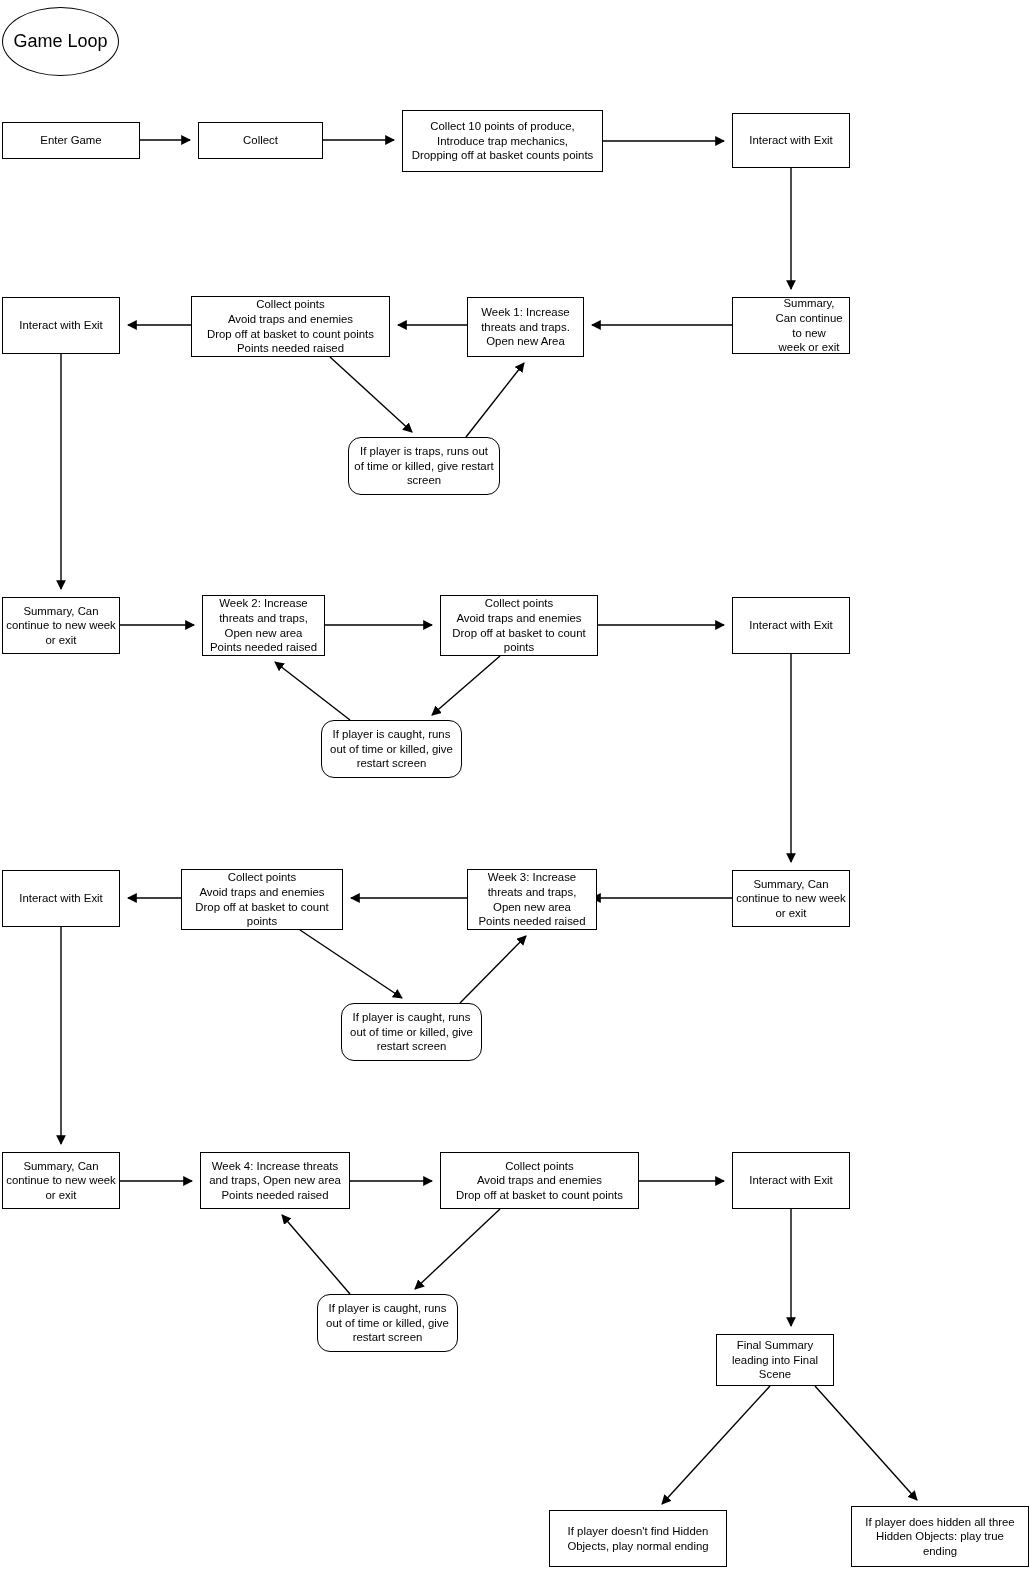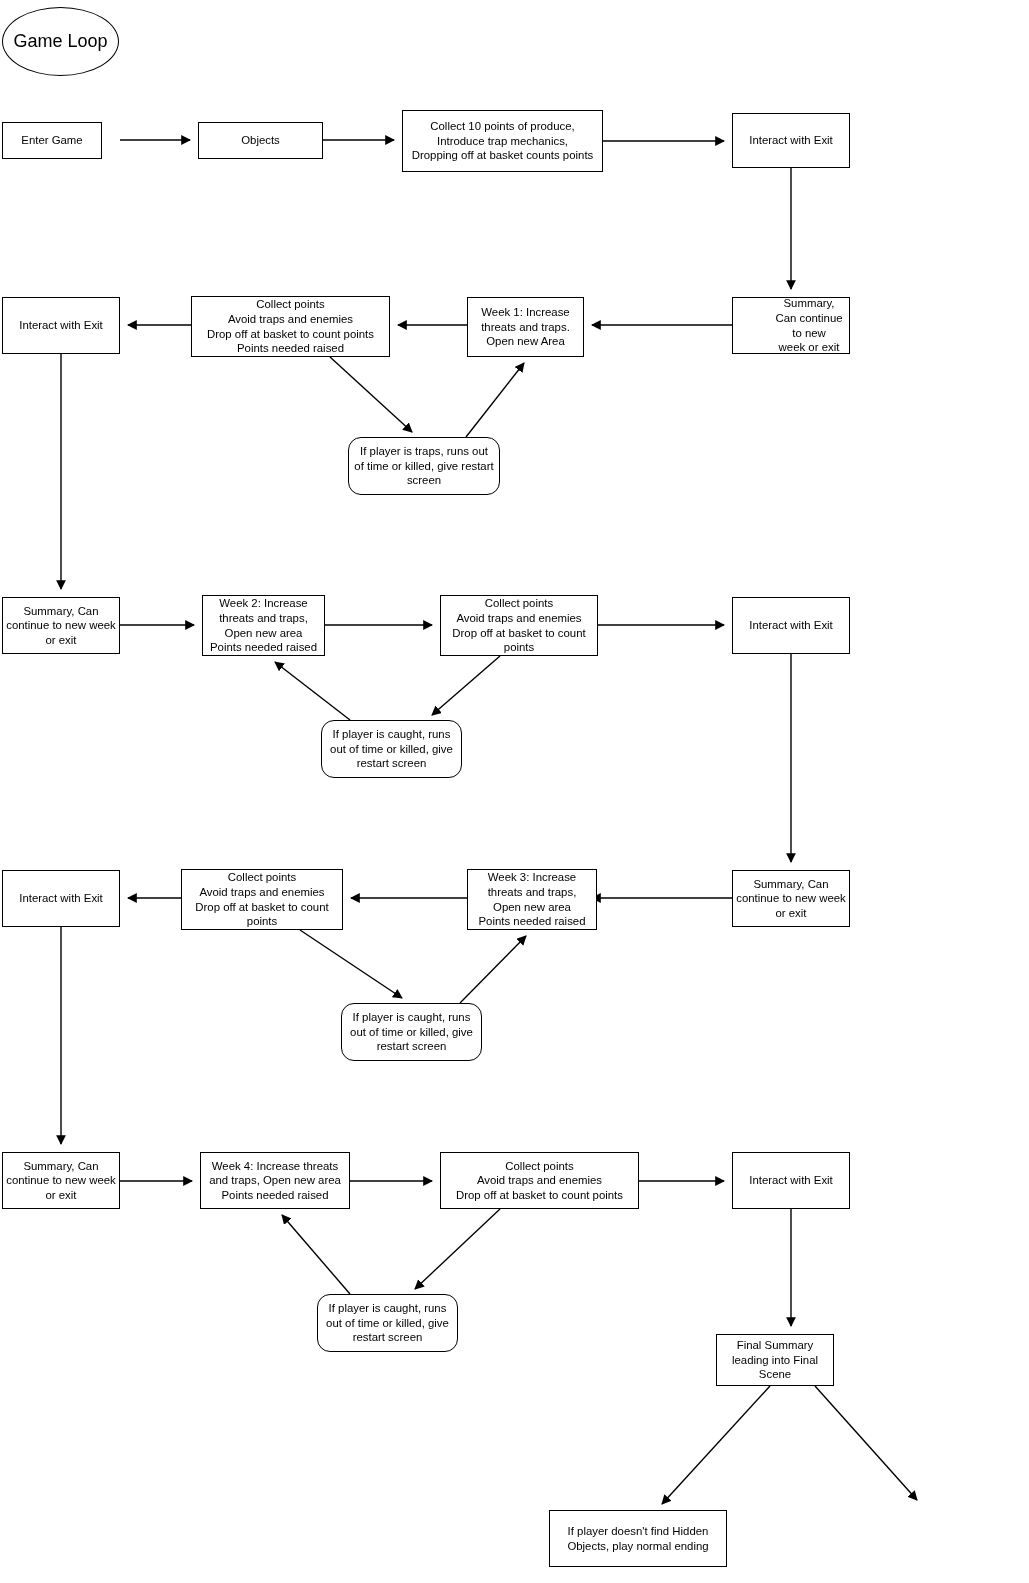--- a/index.html
+++ b/index.html
@@ -101,23 +101,23 @@
       <path d="M 350 1294 L 282 1215"></path>
 
       <path d="M 791 1209 L 791 1326"></path>
       <path d="M 770 1386 L 662 1504"></path>
       <path d="M 815 1386 L 917 1500"></path>
     </g>
   </svg>
 
   <div class="node ellipse" style="left:2px; top:7px; width:117px; height:69px;">Game Loop</div>
 
-  <div class="node" style="left:2px; top:122px; width:100px; height:37px;">Enter Game</div>
-
-  <div class="node" style="left:198px; top:122px; width:125px; height:37px;">Objects</div>
+  <div class="node" style="left:2px; top:122px; width:138px; height:37px;">Enter Game</div>
+
+  <div class="node" style="left:198px; top:122px; width:125px; height:37px;">Collect</div>
 
   <div class="node" style="left:402px; top:110px; width:201px; height:62px;">Collect 10 points of produce,
 Introduce trap mechanics,
 Dropping off at basket counts points</div>
 
   <div class="node" style="left:732px; top:113px; width:118px; height:55px;">Interact with Exit</div>
 
   <div class="node" style="left:732px; top:297px; width:118px; height:57px;padding-left:38px;">Summary,
 Can continue to new
 week or exit</div>
@@ -195,14 +195,17 @@
 out of time or killed, give
 restart screen</div>
 
   <div class="node" style="left:716px; top:1334px; width:118px; height:52px;">Final Summary
 leading into Final
 Scene</div>
 
   <div class="node" style="left:549px; top:1510px; width:178px; height:57px;">If player doesn't find Hidden
 Objects, play normal ending</div>
 
+  <div class="node" style="left:851px; top:1506px; width:178px; height:61px;">If player does hidden all three
+Hidden Objects: play true
+ending</div>
 
 </div>
 
 </body></html>

